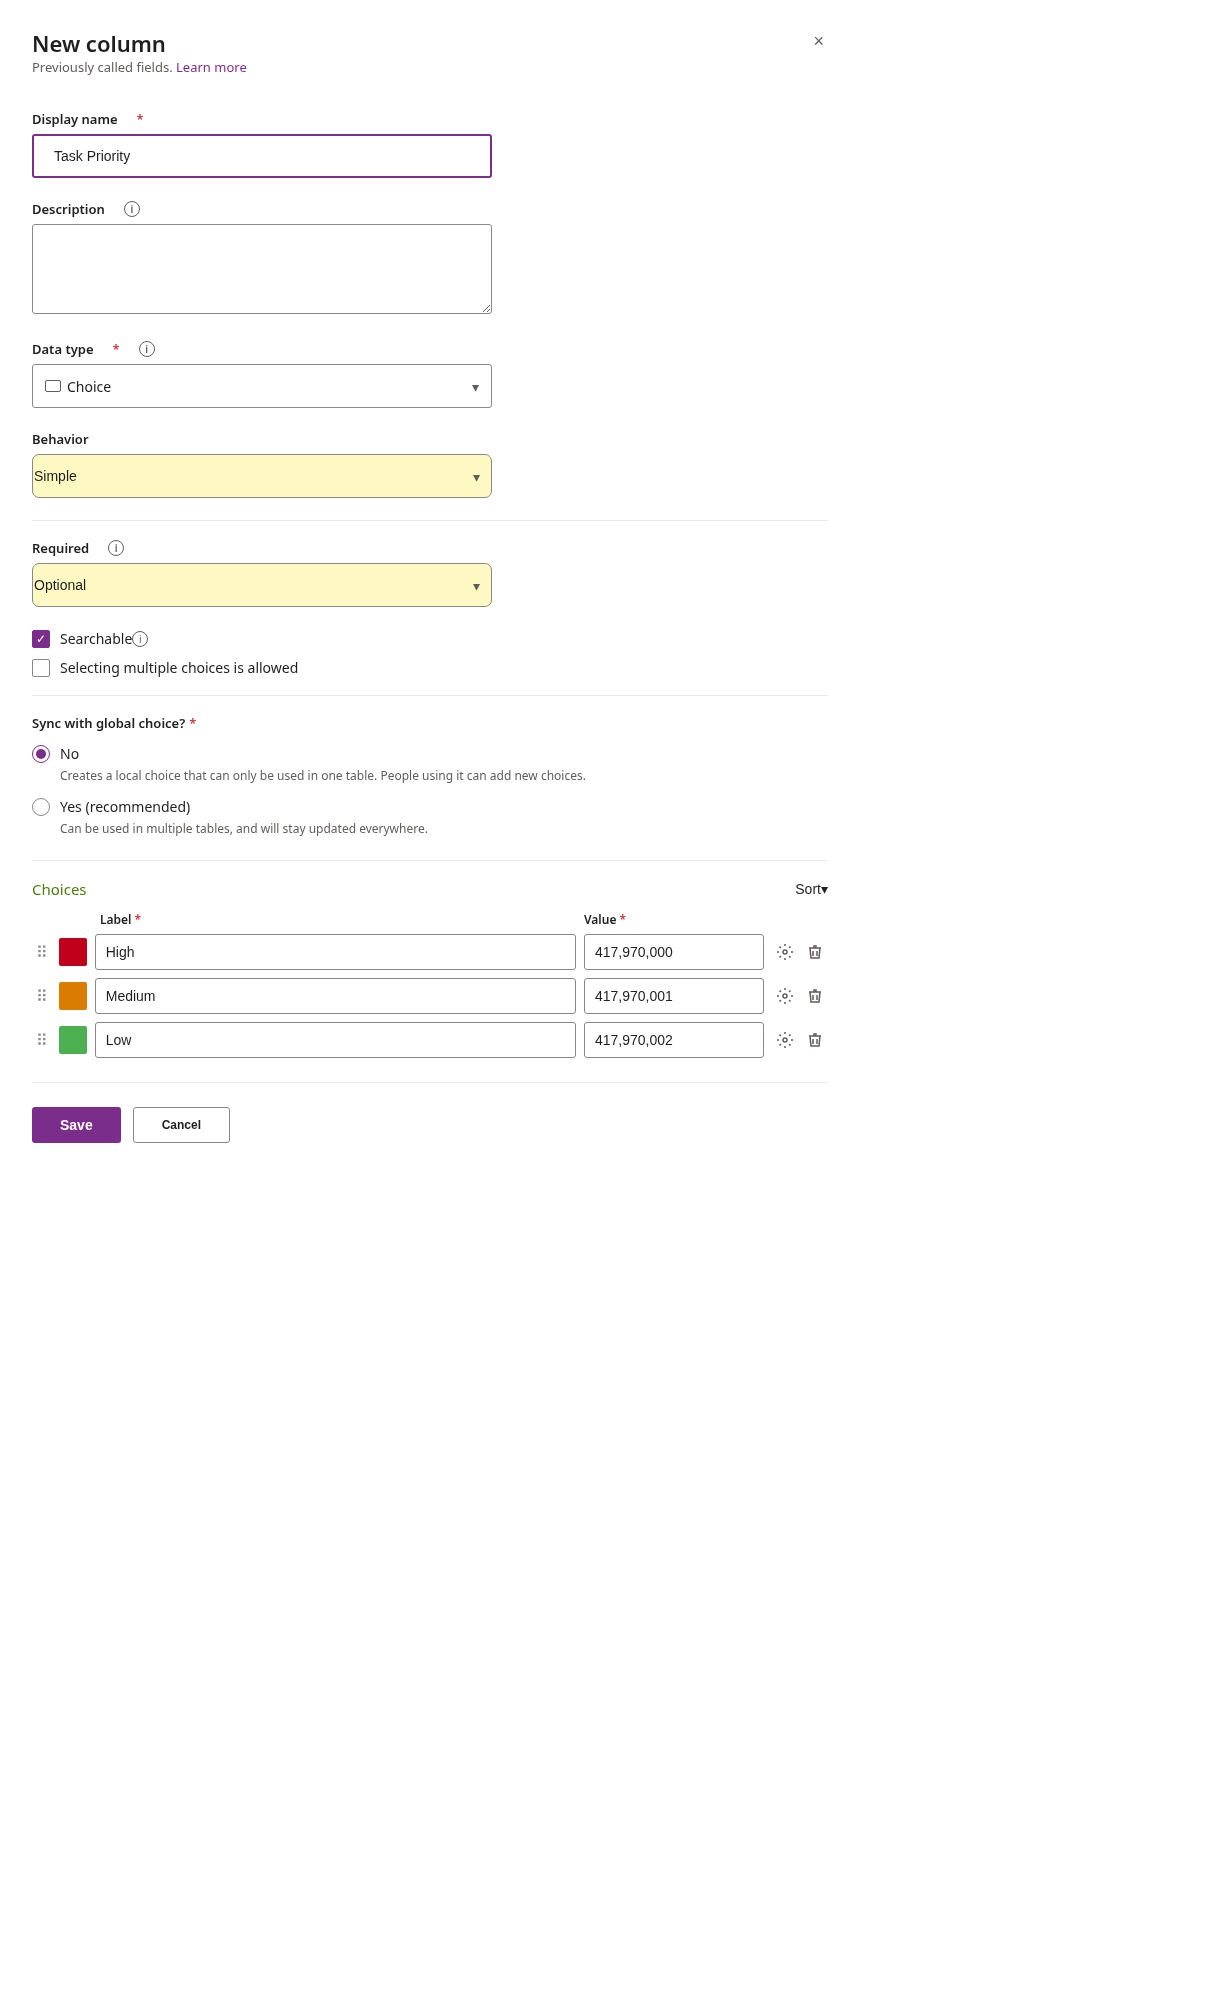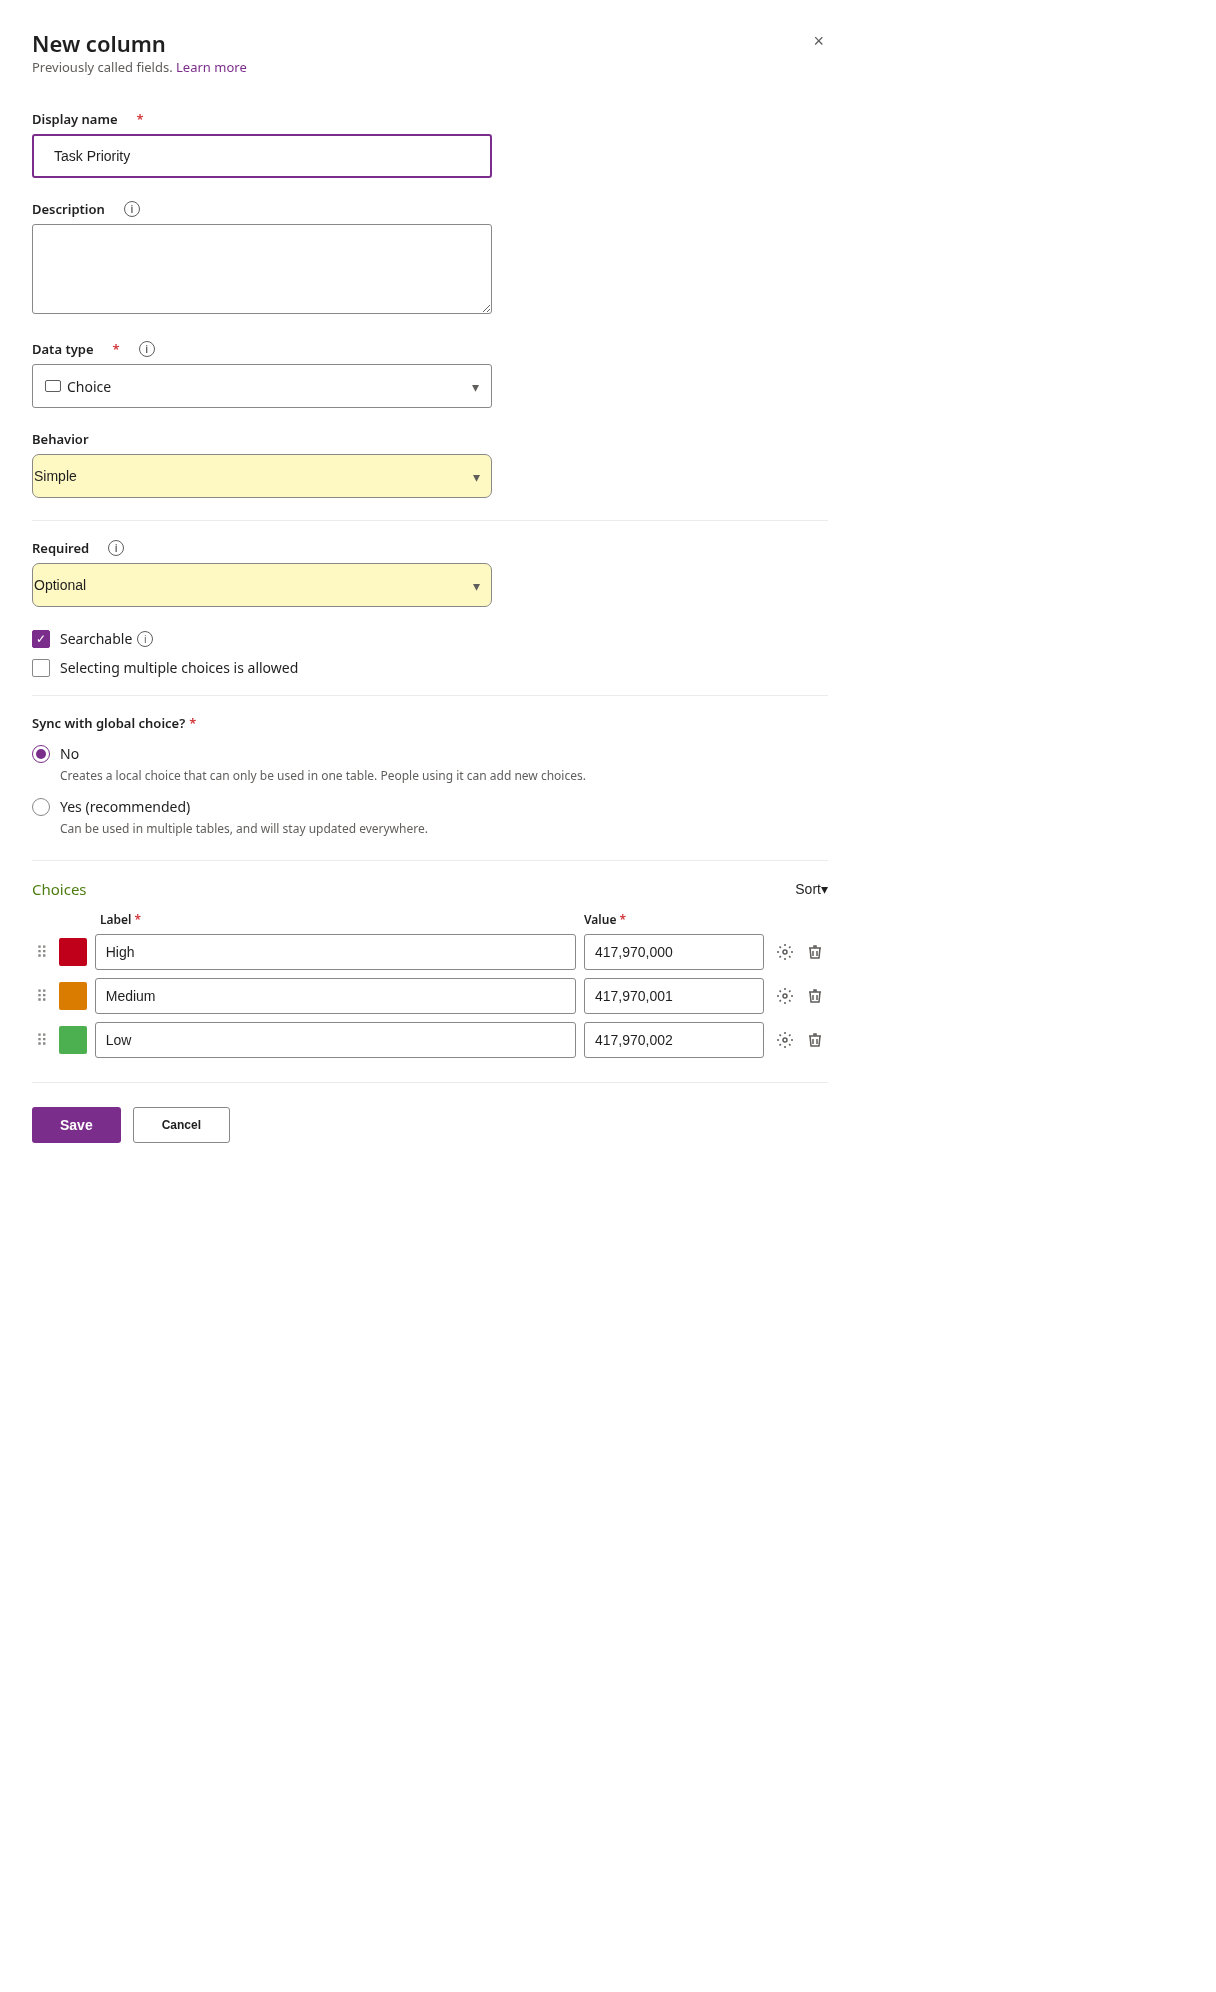--- a/index.html
+++ b/index.html
@@ -174,21 +174,20 @@
       content: '✓';
       color: white;
       font-size: 12px;
       line-height: 1;
     }
     .checkbox-label {
       font-size: 14px;
       color: #1f1f1f;
       display: flex;
       align-items: center;
-      gap: 5px;
     }
 
     .sync-section { margin-bottom: 22px; }
     .sync-title {
       font-size: 13px;
       font-weight: 600;
       margin-bottom: 12px;
       display: flex;
       align-items: center;
       gap: 4px;

